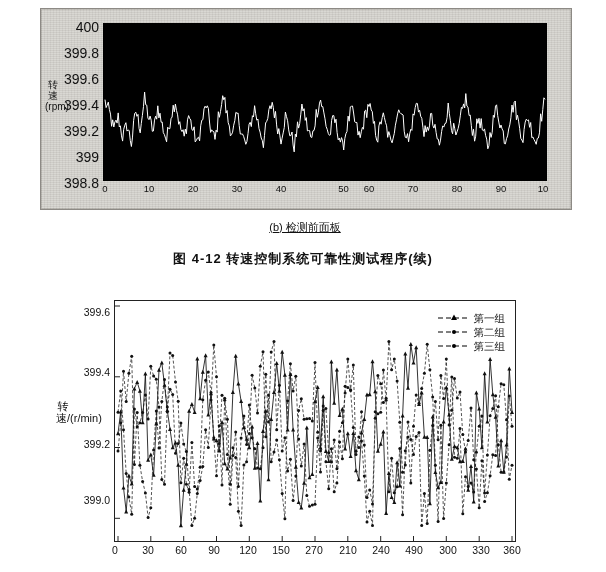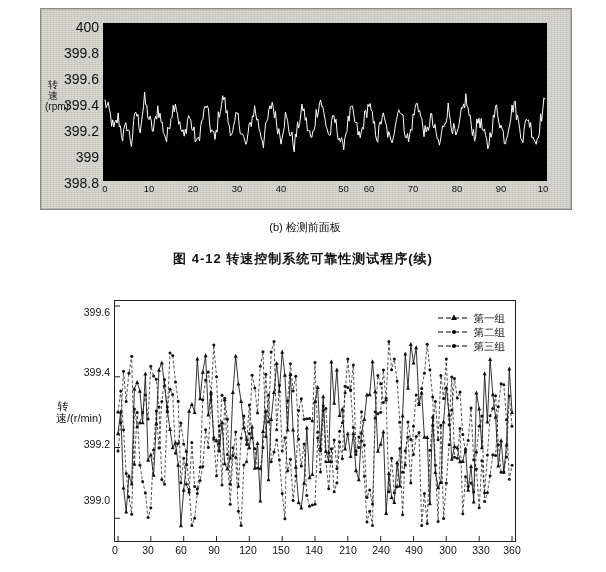--- a/index.html
+++ b/index.html
@@ -15,21 +15,21 @@
                repeating-linear-gradient(90deg,rgba(0,0,0,.04) 0 1px,rgba(255,255,255,.04) 1px 3px);
              opacity:.9;}
   #top-plot{position:absolute;left:62px;top:14px;width:444px;height:158px;background:#000;}
   #top-ylabel{position:absolute;left:4px;top:70px;width:16px;font-size:10px;line-height:11px;
               text-align:center;color:#111;}
   .topytick{position:absolute;right:0;font-size:14px;color:#111;text-align:right;white-space:nowrap;}
   #top-yticks{position:absolute;left:0;top:0;width:58px;height:190px;}
   #top-xticks{position:absolute;left:62px;top:174px;width:446px;height:14px;}
   .topxtick{position:absolute;font-size:9.5px;color:#111;transform:translateX(-50%);}
   #top-xlabel{position:absolute;left:0;top:186px;width:530px;text-align:center;font-size:11px;font-weight:bold;}
-  #top-caption{position:absolute;left:0;top:212px;width:530px;text-align:center;font-size:11px;}
+  #top-caption{position:absolute;left:0;top:212px;width:530px;text-align:center;font-size:11px;text-decoration:underline;}
 
   
   #fig-caption{position:absolute;left:0;top:250px;width:606px;text-align:center;font-size:13px;font-weight:bold;letter-spacing:1px;}
 
   
   #bot-panel{position:absolute;left:62px;top:292px;width:480px;height:275px;}
   #bot-plot{position:absolute;left:52px;top:8px;width:400px;height:240px;background:#fff;border:1px solid #222;}
   #bot-yticks{position:absolute;left:0;top:0;width:48px;height:256px;}
   .botytick{position:absolute;right:0;font-size:10.5px;color:#111;text-align:right;white-space:nowrap;}
   #bot-xticks{position:absolute;left:52px;top:250px;width:402px;height:16px;}
@@ -583,21 +583,21 @@
     </div>
   </div>
 
   <div id="bot-xticks">
     <span class="botxtick" style="left:1px;">0</span>
     <span class="botxtick" style="left:34px;">30</span>
     <span class="botxtick" style="left:67px;">60</span>
     <span class="botxtick" style="left:100px;">90</span>
     <span class="botxtick" style="left:134px;">120</span>
     <span class="botxtick" style="left:167px;">150</span>
-    <span class="botxtick" style="left:200px;">140</span>
+    <span class="botxtick" style="left:200px;">270</span>
     <span class="botxtick" style="left:234px;">210</span>
     <span class="botxtick" style="left:267px;">240</span>
     <span class="botxtick" style="left:300px;">490</span>
     <span class="botxtick" style="left:334px;">300</span>
     <span class="botxtick" style="left:367px;">330</span>
     <span class="botxtick" style="left:398px;">360</span>
   </div>
 </div>
 
 </body></html>

